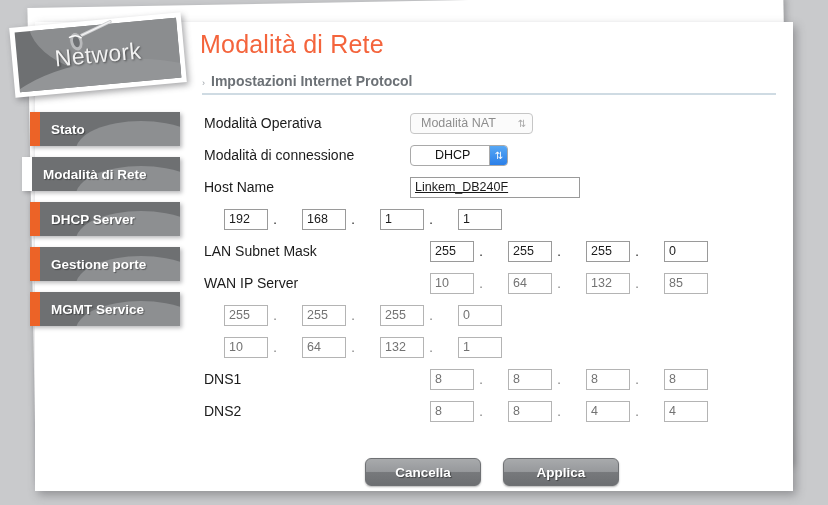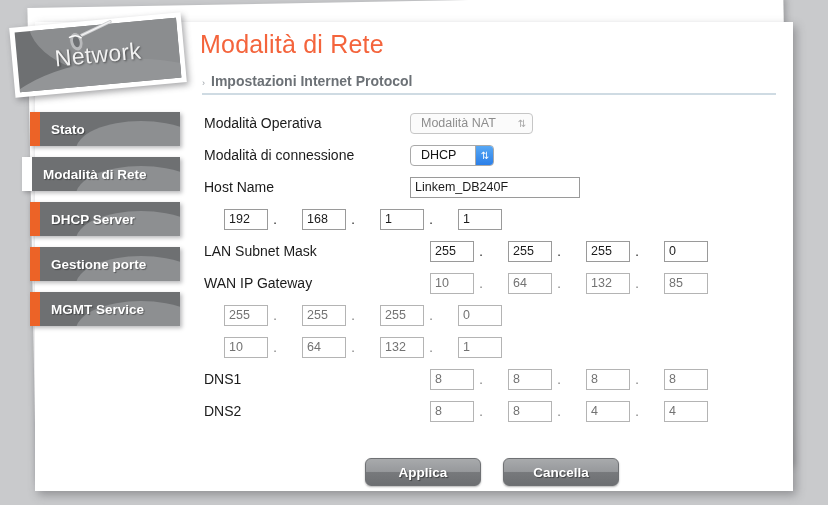--- a/index.html
+++ b/index.html
@@ -228,21 +228,21 @@
     background: #ffffff;
     height: 19px;
     line-height: 19px;
     font-family: "Liberation Sans", sans-serif;
     font-size: 12.5px;
     color: #1b1b1b;
     padding: 0 4px;
     box-sizing: content-box;
     border-radius: 0;
   }
-  .txt.host { width: 160px; }
+  .txt.host { width: 160px; text-decoration: underline; }
   .txt.octet { width: 34px; margin-left: 20px; }
   .txt.muted { color: #737373; border-color: #b4b4b4; }
   .dot {
     display: inline-block;
     width: 14px;
     text-align: center;
     color: #1b1b1b;
     font-size: 13px;
     line-height: 19px;
   }
@@ -264,21 +264,21 @@
     color: #8d8d8d;
     padding: 0 6px 0 10px;
     min-width: 112px;
     justify-content: space-between;
   }
   .sel.disabled .arrows { color: #a8a8a8; font-size: 10px; margin-left: 10px; }
   .sel.active {
     border: 1px solid #a9a9a9;
     background: #ffffff;
     color: #121212;
-    padding: 0 0 0 10px;
+    padding: 0 0 0 24px;
     overflow: hidden;
   }
   .sel.active .val { padding-right: 7px; }
   .sel.active .arrowbox {
     width: 17px;
     height: 100%;
     background: linear-gradient(#57a8f5, #2b7fe8);
     display: flex;
     align-items: center;
     justify-content: center;
@@ -442,21 +442,21 @@
           <span class="dot">.</span>
           <span class="txt octet">255</span>
           <span class="dot">.</span>
           <span class="txt octet">255</span>
           <span class="dot">.</span>
           <span class="txt octet">0</span>
         </div>
       </div>
 
       <div class="row">
-        <div class="label">WAN IP Gateway</div>
+        <div class="label">WAN IP Server</div>
         <div class="field">
           <span class="txt octet muted">10</span>
           <span class="dot muted">.</span>
           <span class="txt octet muted">64</span>
           <span class="dot muted">.</span>
           <span class="txt octet muted">132</span>
           <span class="dot muted">.</span>
           <span class="txt octet muted">85</span>
         </div>
       </div>
@@ -508,17 +508,17 @@
           <span class="txt octet muted">4</span>
           <span class="dot muted">.</span>
           <span class="txt octet muted">4</span>
         </div>
       </div>
 
     </div>
   </main>
 
   <div class="btn-row">
+    <div class="btn">Cancella</div>
     <div class="btn">Applica</div>
-    <div class="btn">Cancella</div>
   </div>
 
 </div>
 
 </body></html>

